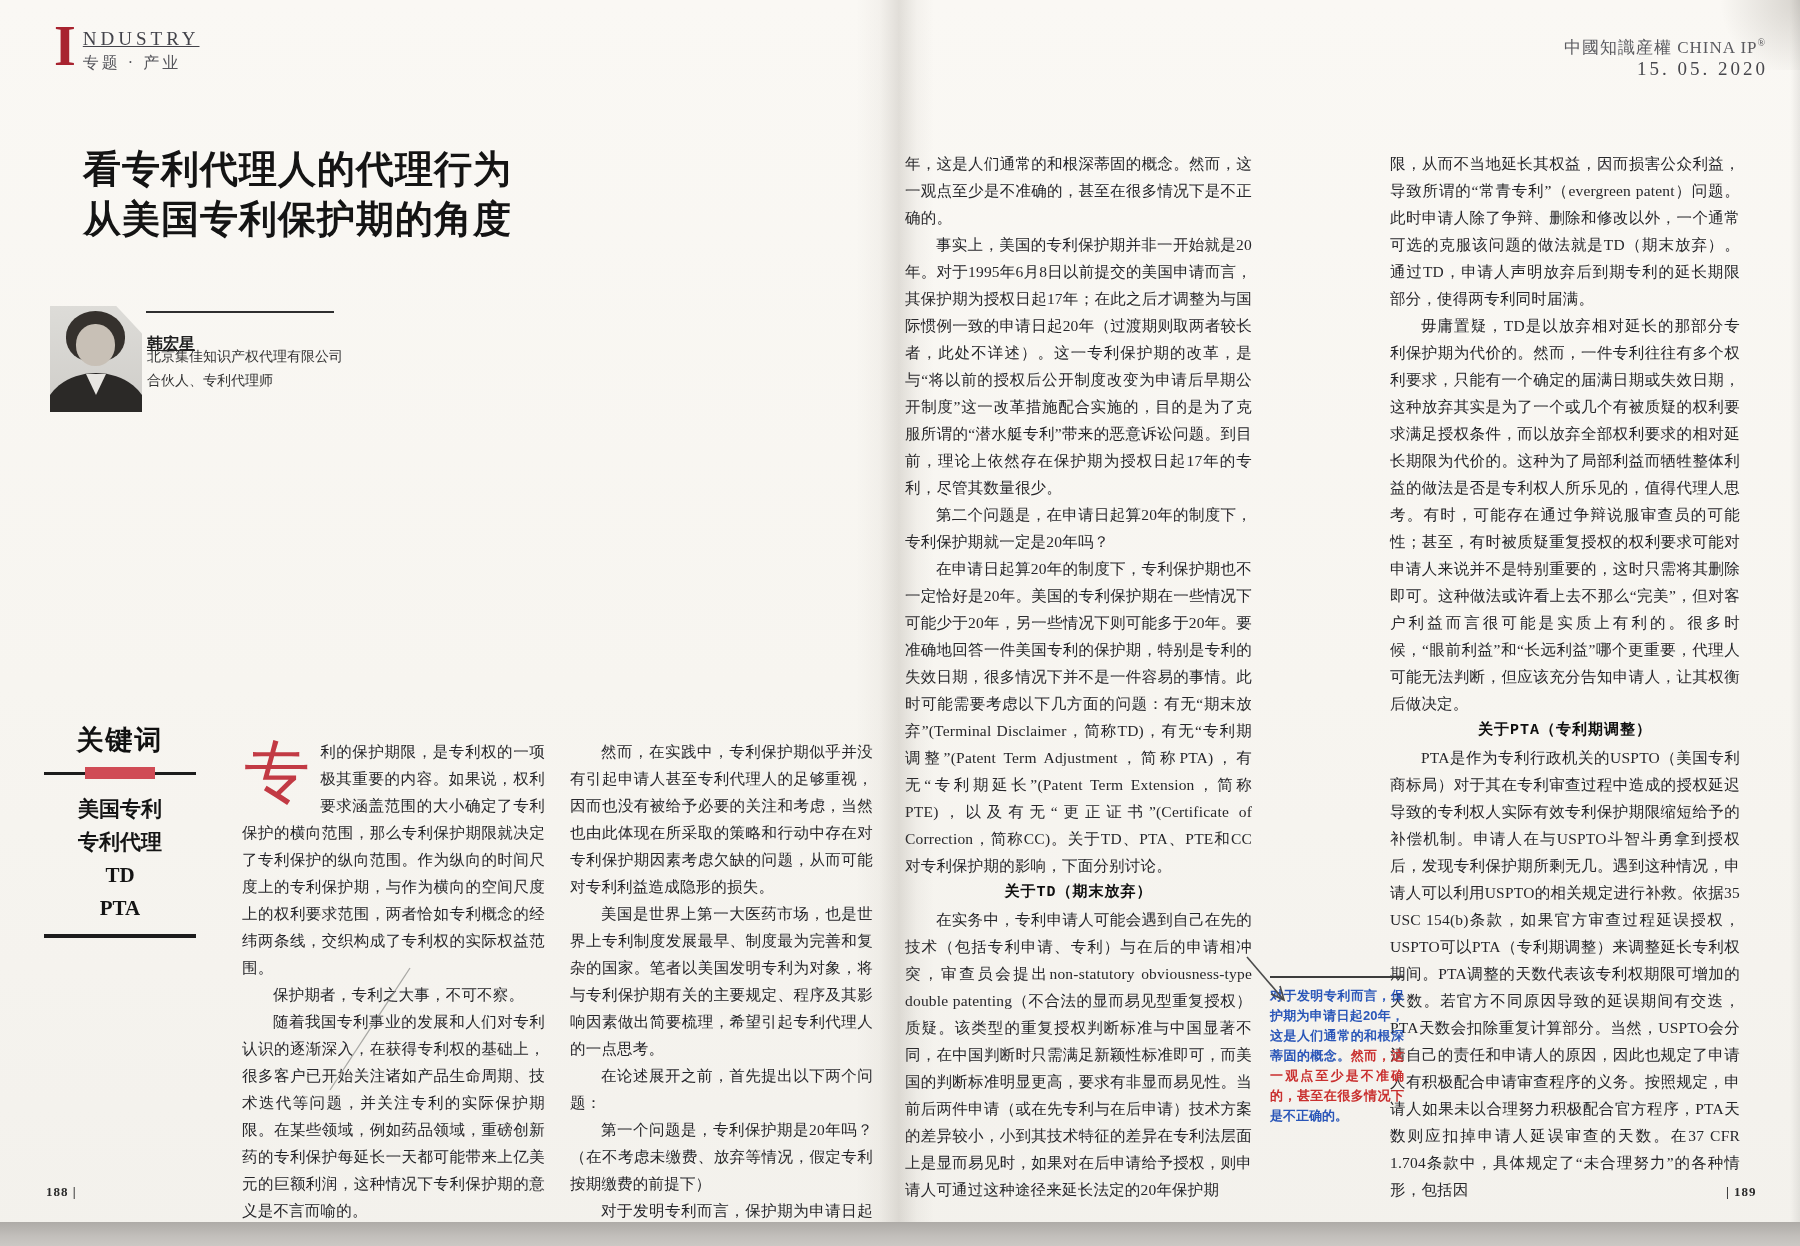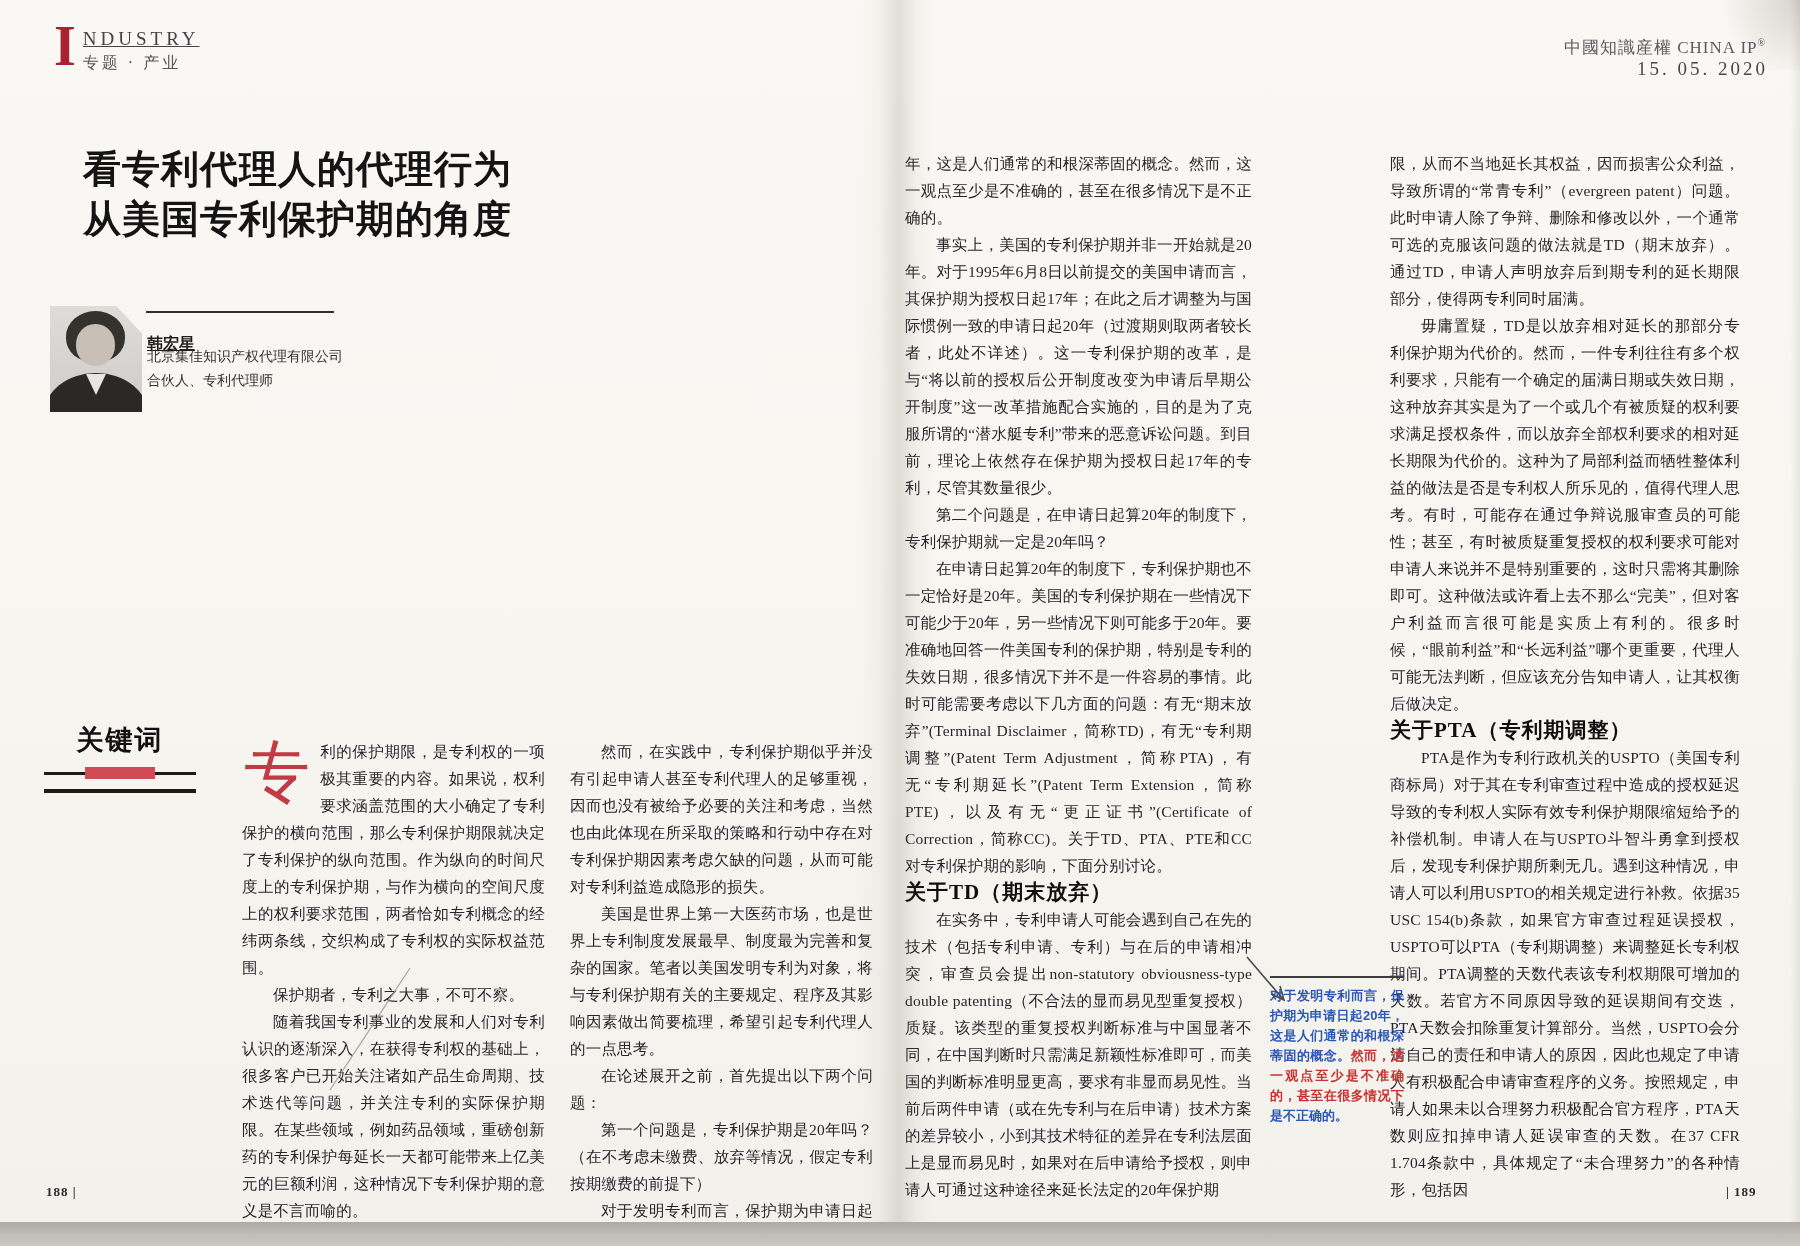--- a/index.html
+++ b/index.html
@@ -85,23 +85,23 @@
   .col p.noindent { text-indent:0; }
   .col-1 { left:242px; top:738px; width:303px; }
   .col-2 { left:570px; top:738px; width:303px; }
   .col-3 { left:905px; top:150px; width:347px; }
   .col-4 { left:1390px; top:150px; width:350px; }
   .dropcap {
     float:left; font-size:66px; line-height:56px; color:#c23a44;
     margin:7px 10px 0 2px; font-family:"Liberation Serif",serif;
   }
   .section-heading {
-    font-family:Liberation Serif, serif; font-weight:800;
-    font-size:21px; color:#0f0f0f; letter-spacing:1px;
-    margin:16px 0 10px; text-indent:0 !important; text-align:left;
+    font-family:Liberation Mono, monospace; font-weight:800;
+    font-size:15px; color:#0f0f0f; letter-spacing:1px;
+    margin:16px 0 10px; text-indent:0 !important; text-align:center;
   }
 
   
   .callout { position:absolute; left:1256px; top:976px; width:134px;margin-left:14px; }
   .callout-rule { height:2px; background:#3c3c3c; margin-bottom:8px; }
   .callout-text {
     font-family:"Liberation Sans",sans-serif; font-weight:700;
     font-size:13px; line-height:20px; text-align:justify;
   }
   .c-blue { color:#2a56b8; } .c-red { color:#c9302f; }
@@ -144,20 +144,26 @@
     <div class="author-rule"></div>
     <div class="author-name">韩宏星</div>
     <div class="author-org">北京集佳知识产权代理有限公司</div>
     <div class="author-role">合伙人、专利代理师</div>
 
     <div class="kw">
       <div class="kw-heading">关键词</div>
       <div class="kw-divider">
         <div class="kw-line"></div>
         <div class="kw-red"></div>
+      </div>
+      <div class="kw-items">
+        <div>美国专利</div>
+        <div>专利代理</div>
+        <div>TD</div>
+        <div>PTA</div>
       </div>
       <div class="kw-bottom"></div>
     </div>
 
     <div class="col col-1">
       <p class="noindent">
         <span class="dropcap">专</span><span>利的保护期限，是专利权的一项极其重要的内容。如果说，权利要求涵盖范围的大小确定了专利保护的横向范围，那么专利保护期限就决定了专利保护的纵向范围。作为纵向的时间尺度上的专利保护期，与作为横向的空间尺度上的权利要求范围，两者恰如专利概念的经纬两条线，交织构成了专利权的实际权益范围。</span>
       </p>
       <p>保护期者，专利之大事，不可不察。</p>
       <p>随着我国专利事业的发展和人们对专利认识的逐渐深入，在获得专利权的基础上，很多客户已开始关注诸如产品生命周期、技术迭代等问题，并关注专利的实际保护期限。在某些领域，例如药品领域，重磅创新药的专利保护每延长一天都可能带来上亿美元的巨额利润，这种情况下专利保护期的意义是不言而喻的。</p>

